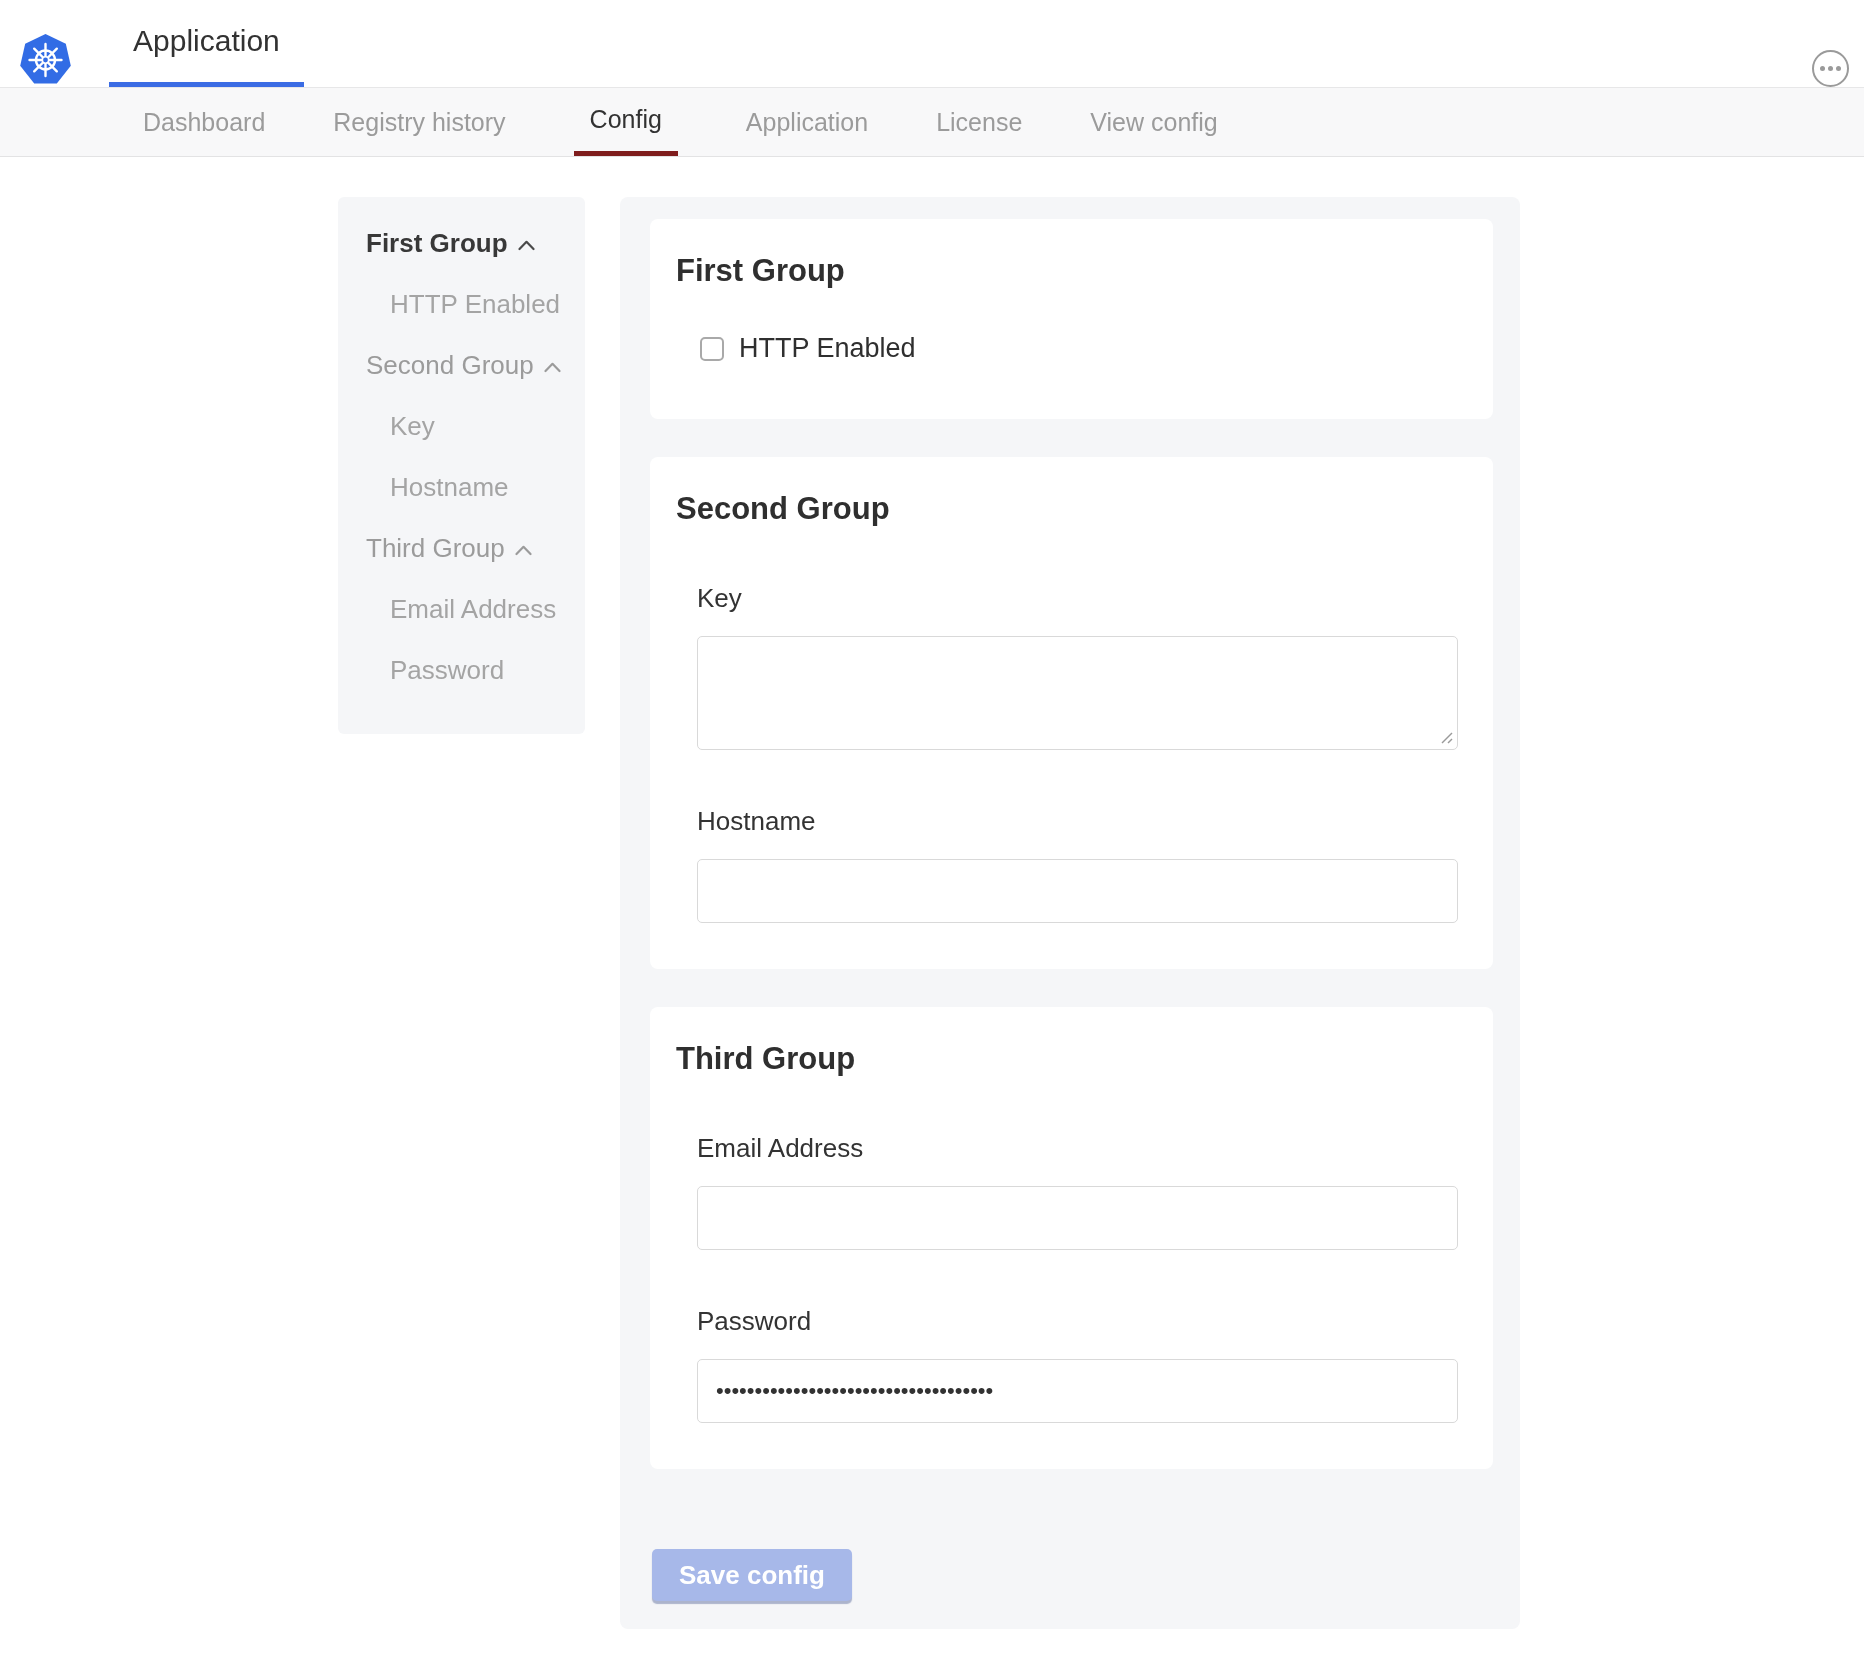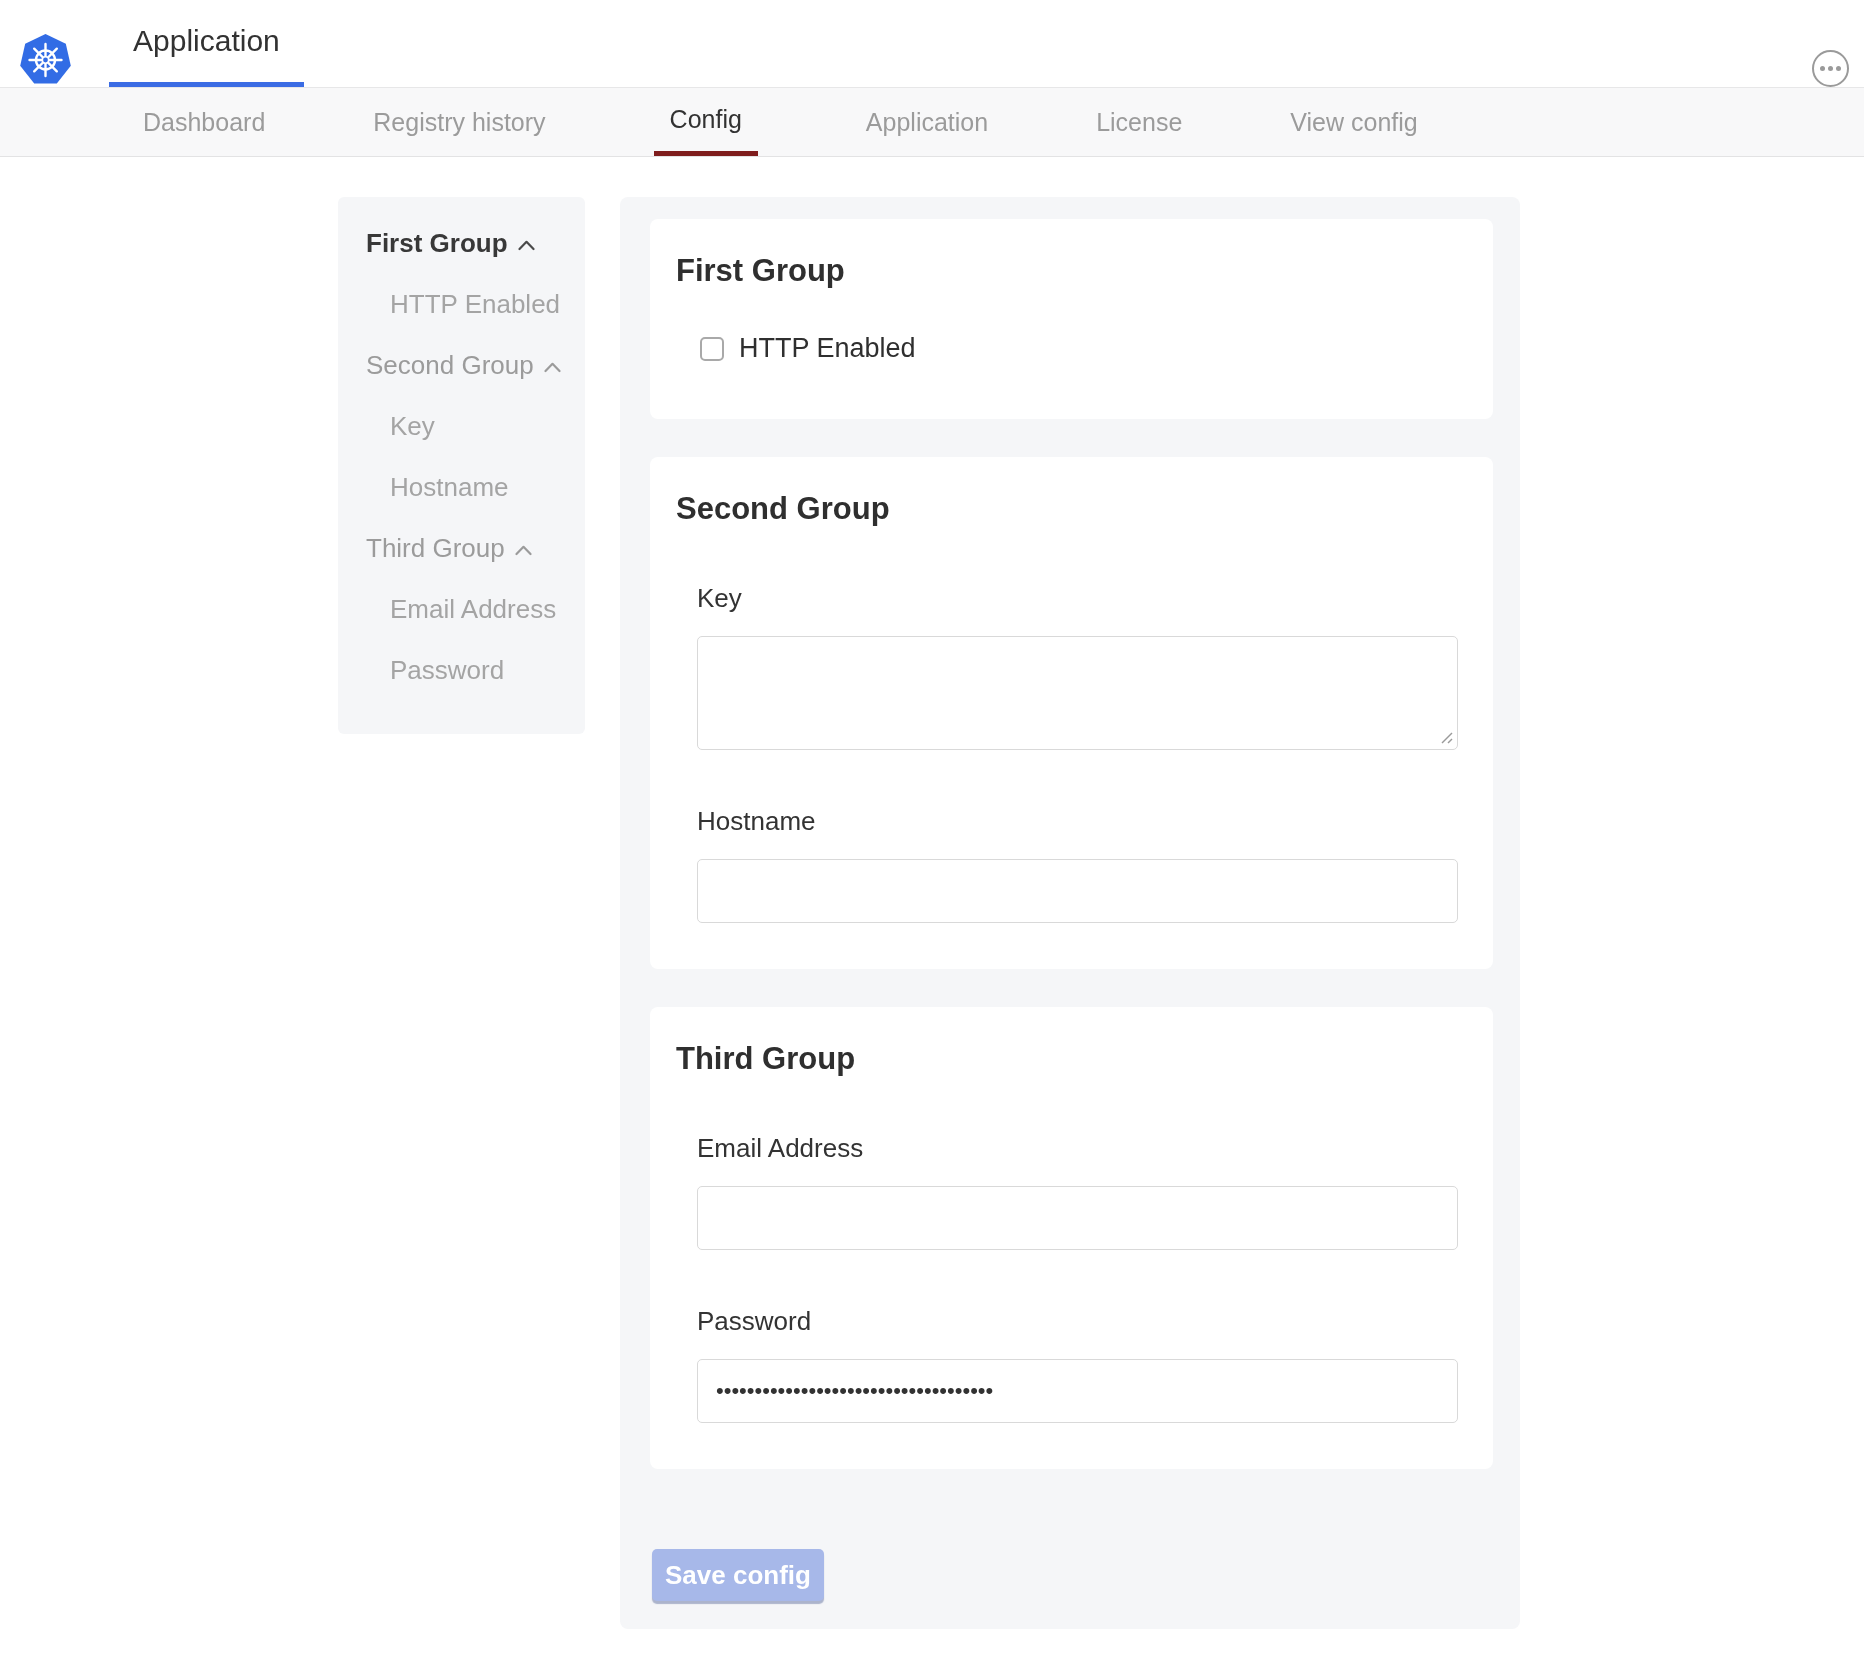--- a/index.html
+++ b/index.html
@@ -13,21 +13,21 @@
   .app-nav { margin-left: 36px; height: 100%; display: flex; align-items: center;
     padding: 0 24px; border-bottom: 5px solid #3b6ce4; font-size: 30px;
     font-weight: 500; color: #323232; cursor: pointer; }
   .ellipsis-btn { margin-left: auto; width: 37px; height: 37px; border: 2px solid #9a9a9a;
     border-radius: 50%; background: #fff; display: flex; align-items: center;
     justify-content: center; gap: 3px; cursor: pointer; }
   .ellipsis-btn i { width: 5px; height: 5px; border-radius: 50%; background: #9a9a9a; display: block; }
 
   
   .tabbar { height: 69px; background: #f8f8f9; border-bottom: 1px solid #e3e3e4;
-    display: flex; align-items: stretch; padding-left: 143px; gap: 108px;
+    display: flex; align-items: stretch; padding-left: 143px; gap: 68px;
     font-size: 25px; color: #9b9b9b; }
   .tab { display: flex; align-items: center; cursor: pointer; white-space: nowrap; }
   .tab.active { color: #323232; font-weight: 500; border-bottom: 5px solid #7f1d1d; padding: 0 16px; }
 
   
   .content { position: relative; width: 100%; height: 1523px; }
 
   .side-nav { position: absolute; left: 338px; top: 40px; width: 247px; height: 537px;
     background: #f5f6f8; border-radius: 6px; padding: 16px 10px 20px 28px; }
   .side-row { height: 61px; display: flex; align-items: center; gap: 10px;
@@ -54,21 +54,21 @@
     border: 1px solid #d9d9d9; border-radius: 5px; background: #fff;
     font-family: "Liberation Sans", sans-serif; font-size: 26px; color: #323232;
     padding: 12px 18px; outline: none; }
   .grip { position: absolute; right: 5px; bottom: 6px; pointer-events: none; }
 
   .check-row { margin-left: 24px; margin-top: 44px; display: flex; align-items: center; gap: 15px; }
   .checkbox { appearance: none; -webkit-appearance: none; width: 24px; height: 24px;
     border: 2px solid #a9a9a9; border-radius: 5px; background: #fff; cursor: pointer; }
   .check-label { font-size: 27px; font-weight: 500; color: #2f2f2f; cursor: pointer; }
 
-  .save-btn { margin-top: 42px; margin-left: 2px; width: 172px; height: 52px;
+  .save-btn { margin-top: 42px; margin-left: 2px; width: 200px; height: 52px;
     background: #a7b8e9; border: none; border-radius: 5px; color: #ffffff;
     font-family: "Liberation Sans", sans-serif; font-size: 26px; font-weight: 700;
     box-shadow: 0 3px 1px rgba(112,126,168,0.55); cursor: default; }
 </style>
 </head>
 <body>
 
 <header class="topbar">
   <svg class="logo" viewBox="0 0 54 54">
     <polygon points="27,1 47.3,10.8 52.3,32.8 38.3,50.4 15.7,50.4 1.7,32.8 6.7,10.8" fill="#326CE5"></polygon>

